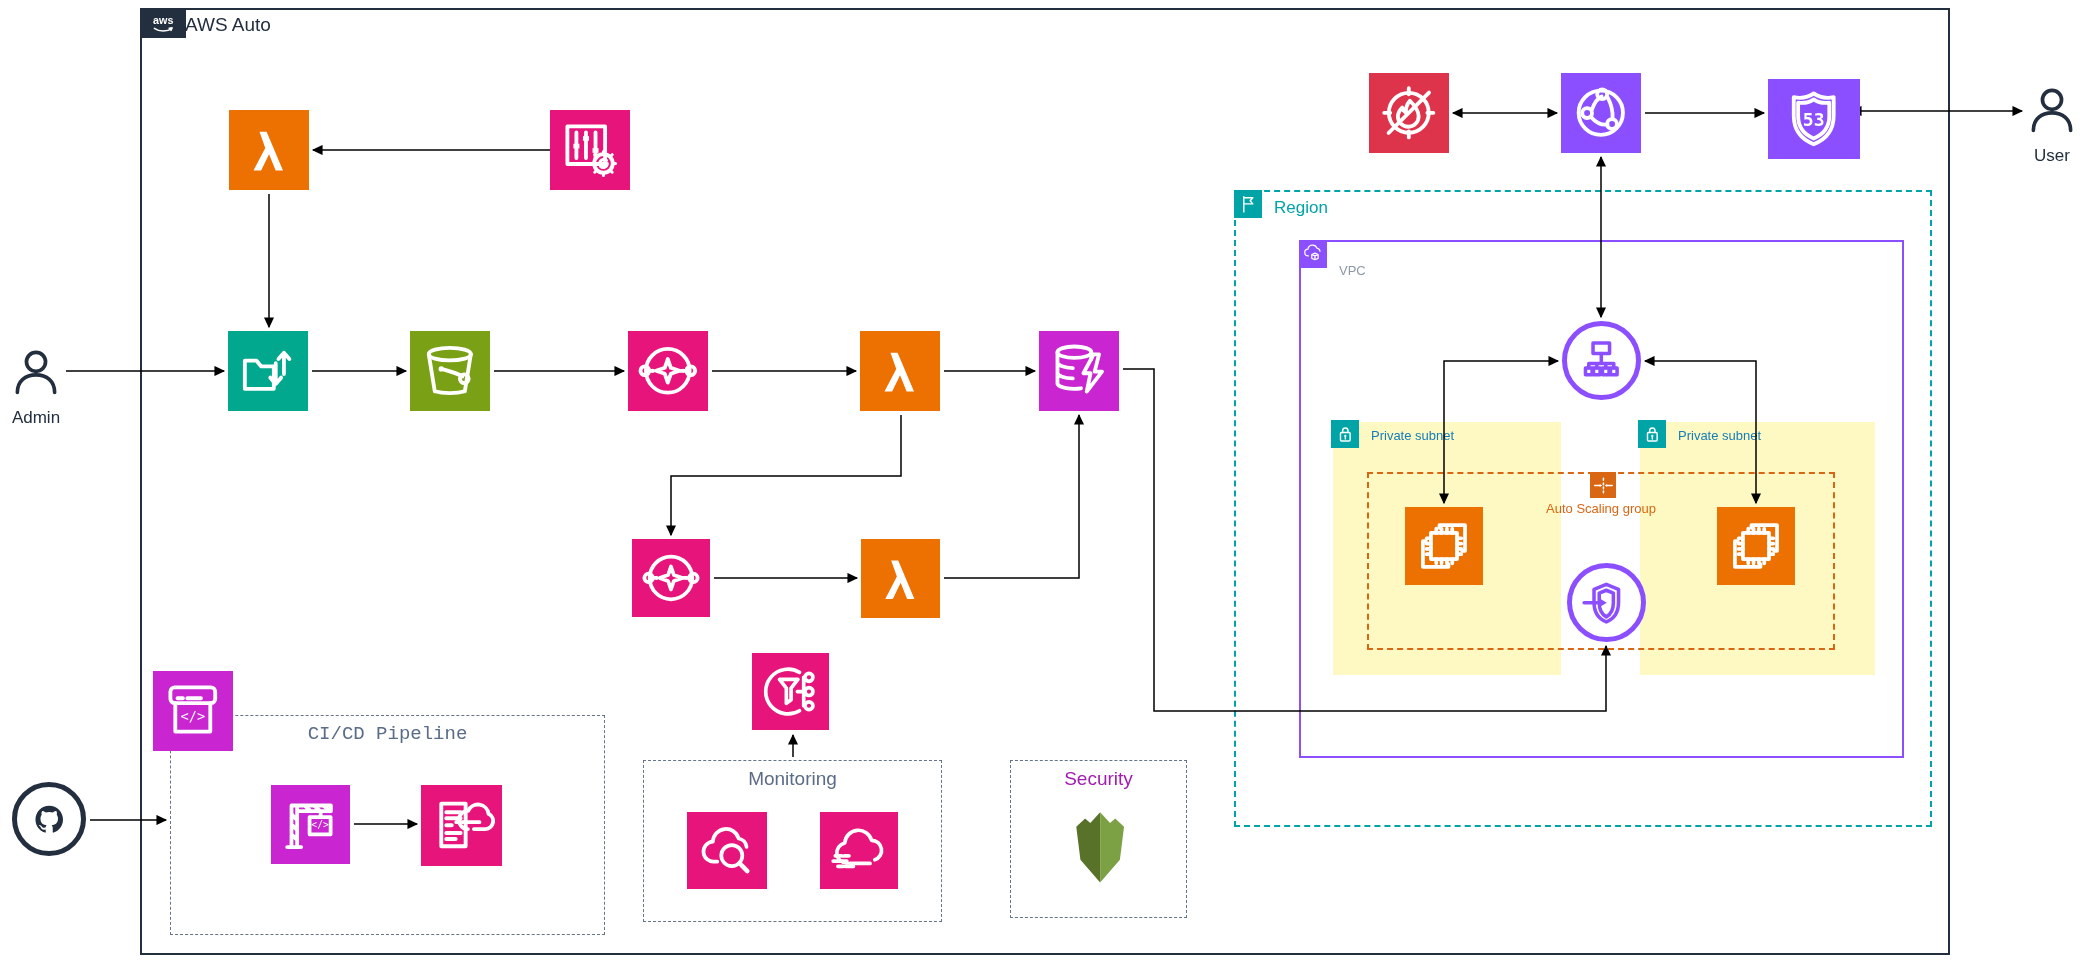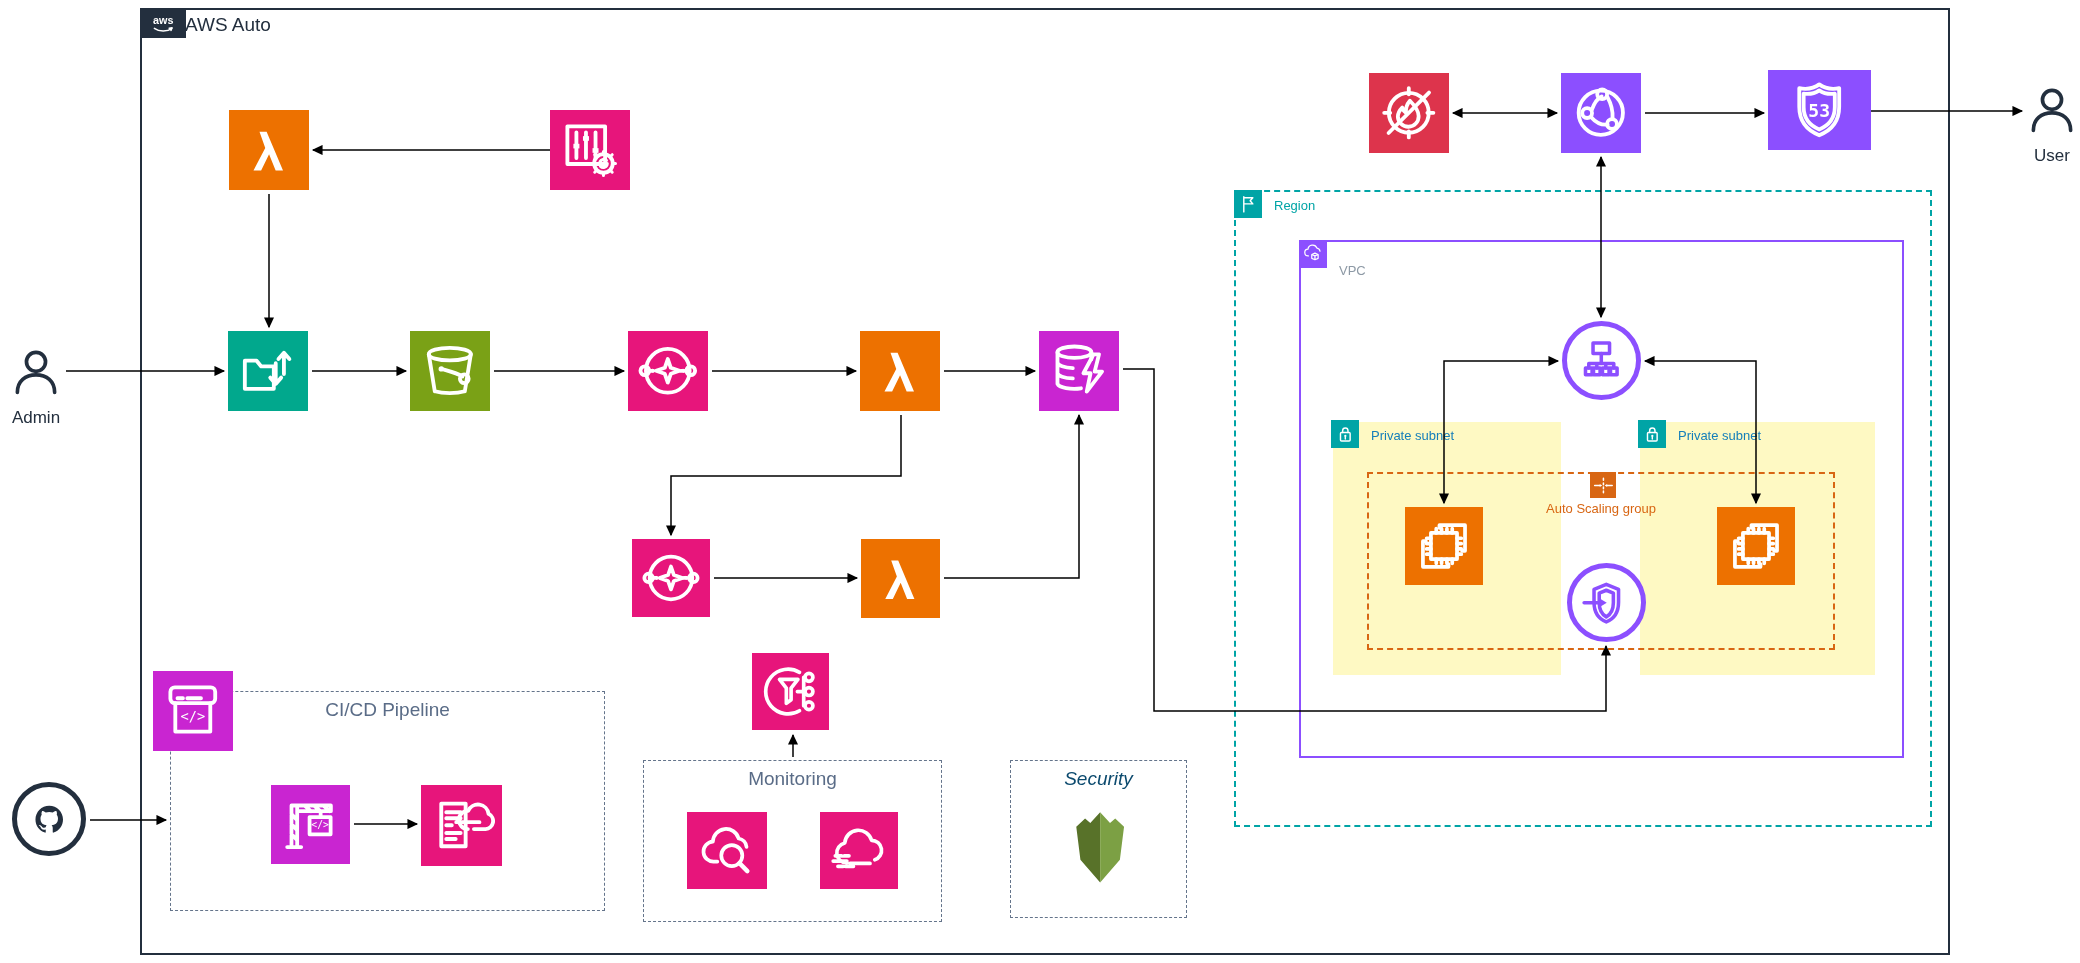--- a/index.html
+++ b/index.html
@@ -36,21 +36,21 @@
         </svg>
       </div>
       <span class="glabel" style="color: rgb(35, 47, 62); font-size: 19px; left: 43px; top: 4.5px;">AWS Auto</span>
     </div>
     <div class="group g-dashed-teal" style="left: 1234px; top: 190px; width: 698px; height: 637px;">
       <div class="gicon" style="left: -2px; top: -2px; width: 28px; height: 28px; background: rgb(0, 164, 166);">
         <svg viewBox="0 0 24 24" style="color:#ffffff" stroke="currentColor" fill="none" stroke-width="1.4" stroke-linecap="round" stroke-linejoin="round">
           <path d="M7.6,4.6v14.8 M7.6,5.6h8.8l-2.6,3 2.6,3H7.6"></path>
         </svg>
       </div>
-      <span class="glabel" style="color: rgb(0, 164, 166); font-size: 13px; left: 38px; top: 6.5px;">Region</span>
+      <span class="glabel" style="color: rgb(0, 164, 166); font-size: 17px; left: 38px; top: 6.5px;">Region</span>
     </div>
     <div class="group g-solid-purple" style="left: 1299px; top: 240px; width: 605px; height: 518px;">
       <div class="gicon" style="left: -2px; top: -2px; width: 28px; height: 28px; background: rgb(140, 79, 255);">
         <svg viewBox="0 0 24 24" style="color:#ffffff" stroke="currentColor" fill="none" stroke-width="1.4" stroke-linecap="round" stroke-linejoin="round">
           <path d="M7.2,13.6a3.3,3.3 0 0 1-.4-6.6 4.5,4.5 0 0 1 8.7-1.1 3.5,3.5 0 0 1 3,3.1" stroke-width="1.2"></path>
           <path d="M13.6,10.9l3.1,1.3v3.7l-3.1,1.4-3.1-1.4v-3.7z M10.5,12.2l3.1,1.3 3.1-1.3 M13.6,13.5v3.8" stroke-width="1.2"></path>
         </svg>
       </div>
       <span class="glabel" style="color: rgb(141, 153, 165); font-size: 13px; left: 38px; top: 22px;">VPC</span>
     </div>
@@ -78,28 +78,28 @@
     </div>
     <div class="group g-dashed-orange" style="left: 1367px; top: 472px; width: 468px; height: 178px;">
       <div class="gicon" style="left: 221px; top: -2px; width: 26px; height: 26px; background: rgb(216, 102, 19);">
         <svg viewBox="0 0 24 24" style="color:#ffffff" stroke="currentColor" fill="none" stroke-width="1.4" stroke-linecap="round" stroke-linejoin="round">
           <path stroke-width="1.6" d="M12,4.6v2 M12,9.4v1.8 M12,13.6v1.8 M12,17.8v1.8 M2.8,12h5.4 M21.2,12h-5.4"></path>
           <path d="M10.7,12 8.1,10.4v3.2z M13.3,12l2.6-1.6v3.2z" fill="currentColor" stroke="none"></path>
         </svg>
       </div>
       <span class="glabel" style="color: rgb(216, 102, 19); font-size: 13px; left: 0px; right: 0px; text-align: center; top: 28px;">Auto Scaling group</span>
     </div>
-    <div class="group g-dashed-gray" style="left: 170px; top: 691px; width: 435px; height: 220px;">
+    <div class="group g-dashed-gray" style="left: 170px; top: 715px; width: 435px; height: 220px; font-family: Liberation Mono, monospace;">
       <span class="glabel glabel-center" style="color: rgb(90, 108, 135); font-size: 19px; top: 8px;">CI/CD Pipeline</span>
     </div>
     <div class="group g-dashed-gray" style="left: 643px; top: 760px; width: 299px; height: 162px; padding-left: 36px;">
       <span class="glabel glabel-center" style="color: rgb(90, 108, 135); font-size: 19px; top: 8px;">Monitoring</span>
     </div>
     <div class="group g-dashed-gray" style="left: 1010px; top: 760px; width: 177px; height: 158px;">
-      <span class="glabel glabel-center" style="color: #0c4a6e; font-size: 19px; top: 8px; font-style: italic;">Security</span>
+      <span class="glabel glabel-center" style="color: #a21caf; font-size: 19px; top: 8px;">Security</span>
     </div>
     <svg id="edges" width="2080" height="963">
       <defs>
         <marker id="arr" viewBox="0 0 10 9" refX="8.5" refY="4.5" markerWidth="7.5" markerHeight="6.8" orient="auto-start-reverse">
           <path d="M0,0 L9.5,4.5 L0,9 Z" fill="#000"></path>
         </marker>
       </defs>
       <polyline points="550,150 313,150" fill="none" stroke="#000000" stroke-width="1.5" marker-end="url(#arr)"></polyline>
       <polyline points="269,194 269,327" fill="none" stroke="#000000" stroke-width="1.5" marker-end="url(#arr)"></polyline>
       <polyline points="66,371 224,371" fill="none" stroke="#000000" stroke-width="1.5" marker-end="url(#arr)"></polyline>
@@ -200,21 +200,21 @@
     </div>
     <div class="node" style="left: 1561px; top: 73px; width: 80px; height: 80px; background: rgb(140, 79, 255);">
       <svg viewBox="0 0 24 24" style="color:#ffffff" stroke="currentColor" fill="none" stroke-width="1.4" stroke-linecap="round" stroke-linejoin="round">
         <circle cx="12" cy="12" r="8.1"></circle>
         <path d="M8.7,10.9Q10.1,7 12.3,6 M8.4,13.5Q11.2,16.7 14.5,16.3 M14.4,6.2Q16.6,10.2 16.3,14.2"></path>
         <circle cx="12.5" cy="5.2" r="1.8"></circle>
         <circle cx="7" cy="12.1" r="1.8"></circle>
         <circle cx="16.1" cy="16.1" r="1.8"></circle>
       </svg>
     </div>
-    <div class="node" style="left: 1768px; top: 70px; width: 103px; height: 80px; background: rgb(140, 79, 255);">
+    <div class="node" style="left: 1768px; top: 79px; width: 92px; height: 80px; background: rgb(140, 79, 255);">
       <svg viewBox="0 0 24 24" style="color:#ffffff" stroke="currentColor" fill="none" stroke-width="1.4" stroke-linecap="round" stroke-linejoin="round">
         <path d="M12,2.7C14,4.2 16.6,4.6 19.3,4.1V10.9C19.3,16.2 16.3,19.6 12,21.3C7.7,19.6 4.7,16.2 4.7,10.9V4.1C7.4,4.6 10,4.2 12,2.7Z"></path>
         <path d="M12,4.9C13.6,6 15.5,6.4 17.7,6.1V11C17.7,15.1 15.4,17.8 12,19.2C8.6,17.8 6.3,15.1 6.3,11V6.1C8.5,6.4 10.4,6 12,4.9Z"></path>
         <text x="12" y="14.5" text-anchor="middle" font-size="6.6" font-weight="bold" fill="currentColor" stroke="none" font-family="DejaVu Sans Mono, monospace">53</text>
       </svg>
     </div>
     <div class="node ring" style="left: 1562px; top: 321px; width: 79px; height: 79px; border: 5px solid rgb(140, 79, 255);">
       <svg viewBox="0 0 24 24" style="color:#8C4FFF" stroke="currentColor" fill="none" stroke-width="1.4" stroke-linecap="round" stroke-linejoin="round">
         <rect x="8.5" y="4.7" width="7" height="4.4" stroke-width="1.5"></rect>
         <path stroke-width="1.5" d="M12,9.1v4.3 M6.7,13.4h10.6 M6.7,13.4v1.9 M10.1,13.4v1.9 M13.9,13.4v1.9 M17.3,13.4v1.9"></path>

